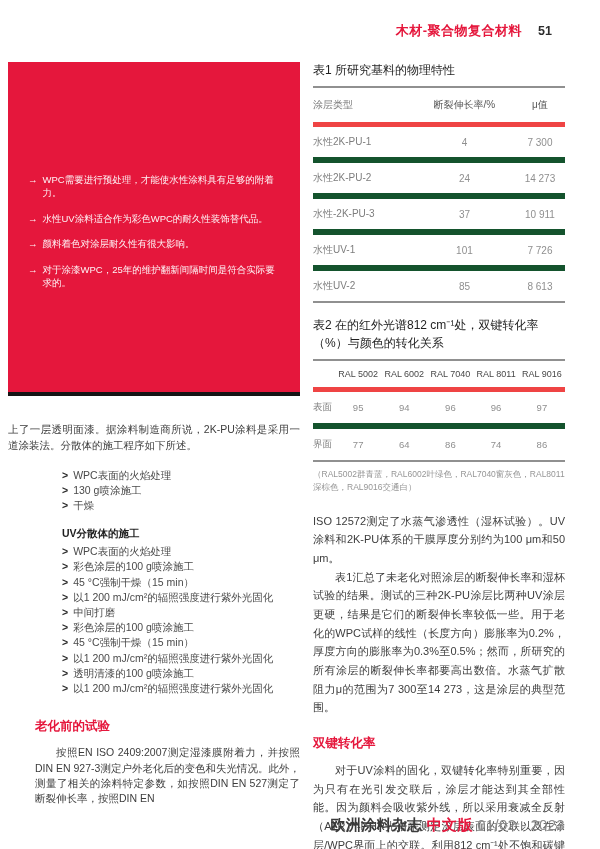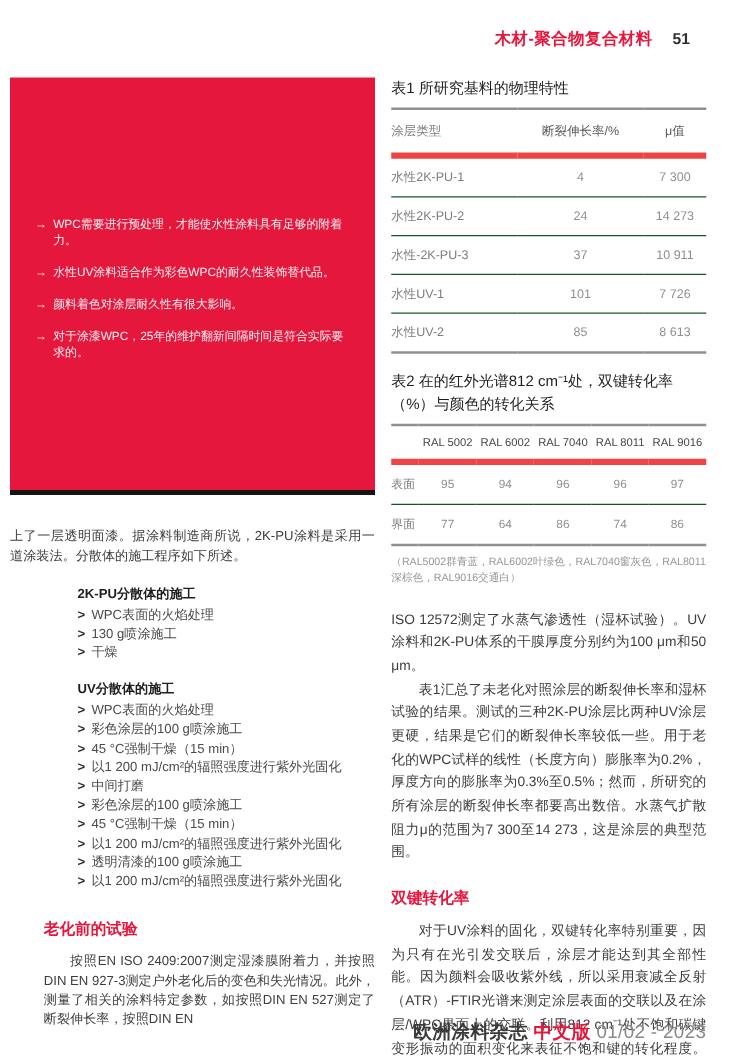--- a/index.html
+++ b/index.html
@@ -37,21 +37,21 @@
   .proc-h{font-size:10.5px;font-weight:bold;color:#1e1e1e;margin:0 0 3px;}
   .step{display:flex;gap:5px;font-size:10.5px;line-height:1.45;color:#4a4a4a;}
   .step-pfx{font-weight:bold;color:#2b2b2b;}
   .sec-h{font-size:12.5px;font-weight:bold;color:#e5173c;margin:22px 0 10px;margin-left:27px;}
   .aging-p{font-size:10.5px;line-height:1.45;color:#3d3d3d;text-align:justify;text-indent:2em;margin:0 0 0 27px;}
 
   
   .tbl-title{font-size:12px;font-weight:normal;color:#1f1f1f;line-height:1.45;margin:0 0 7px;}
   table.dtable{width:100%;border-collapse:collapse;border-top:2px solid #909090;border-bottom:2px solid #909090;}
   .dtable th{font-weight:normal;color:#5a5a5a;font-size:10px;padding:10px 0;border-bottom:5px solid #ef4444;text-align:center;}
-  .dtable td{color:#8f8f8f;font-size:10px;padding:8px 0;border-bottom:1px solid #14532d;text-align:center;}
+  .dtable td{color:#8f8f8f;font-size:10px;padding:8px 0;border-bottom:6px solid #14532d;text-align:center;}
   .dtable tr:last-child td{border-bottom:none;}
   .dtable th:first-child,.dtable td:first-child{text-align:left;color:#7d7d7d;}
   table.t2 th{font-weight:normal;color:#474747;font-size:9px;white-space:nowrap;padding:8px 0;}
   table.t2 td{font-size:9.5px;padding:9px 0;}
   .t2-caption{font-size:8.5px;color:#969696;line-height:1.55;margin:6px 0 0;}
   .t2-wrap{margin-top:14px;}
 
   
   .rc-body{margin-top:17px;}
   .rc-p{font-size:11px;line-height:1.7;color:#3d3d3d;text-align:justify;margin:0;}
@@ -94,21 +94,20 @@
         </div>
         <div class="rb-item">
           <span class="rb-arrow">→</span>
           <span>对于涂漆WPC，25年的维护翻新间隔时间是符合实际要求的。</span>
         </div>
       </div>
 
       <p class="intro lc-text">上了一层透明面漆。据涂料制造商所说，2K-PU涂料是采用一道涂装法。分散体的施工程序如下所述。</p>
 
       <div class="proc">
-        <div class="proc-h">2K-PU分散体的施工</div>
         <div class="step">
           <span class="step-pfx">&gt;</span>
           <span>WPC表面的火焰处理</span>
         </div>
         <div class="step">
           <span class="step-pfx">&gt;</span>
           <span>130 g喷涂施工</span>
         </div>
         <div class="step">
           <span class="step-pfx">&gt;</span>

